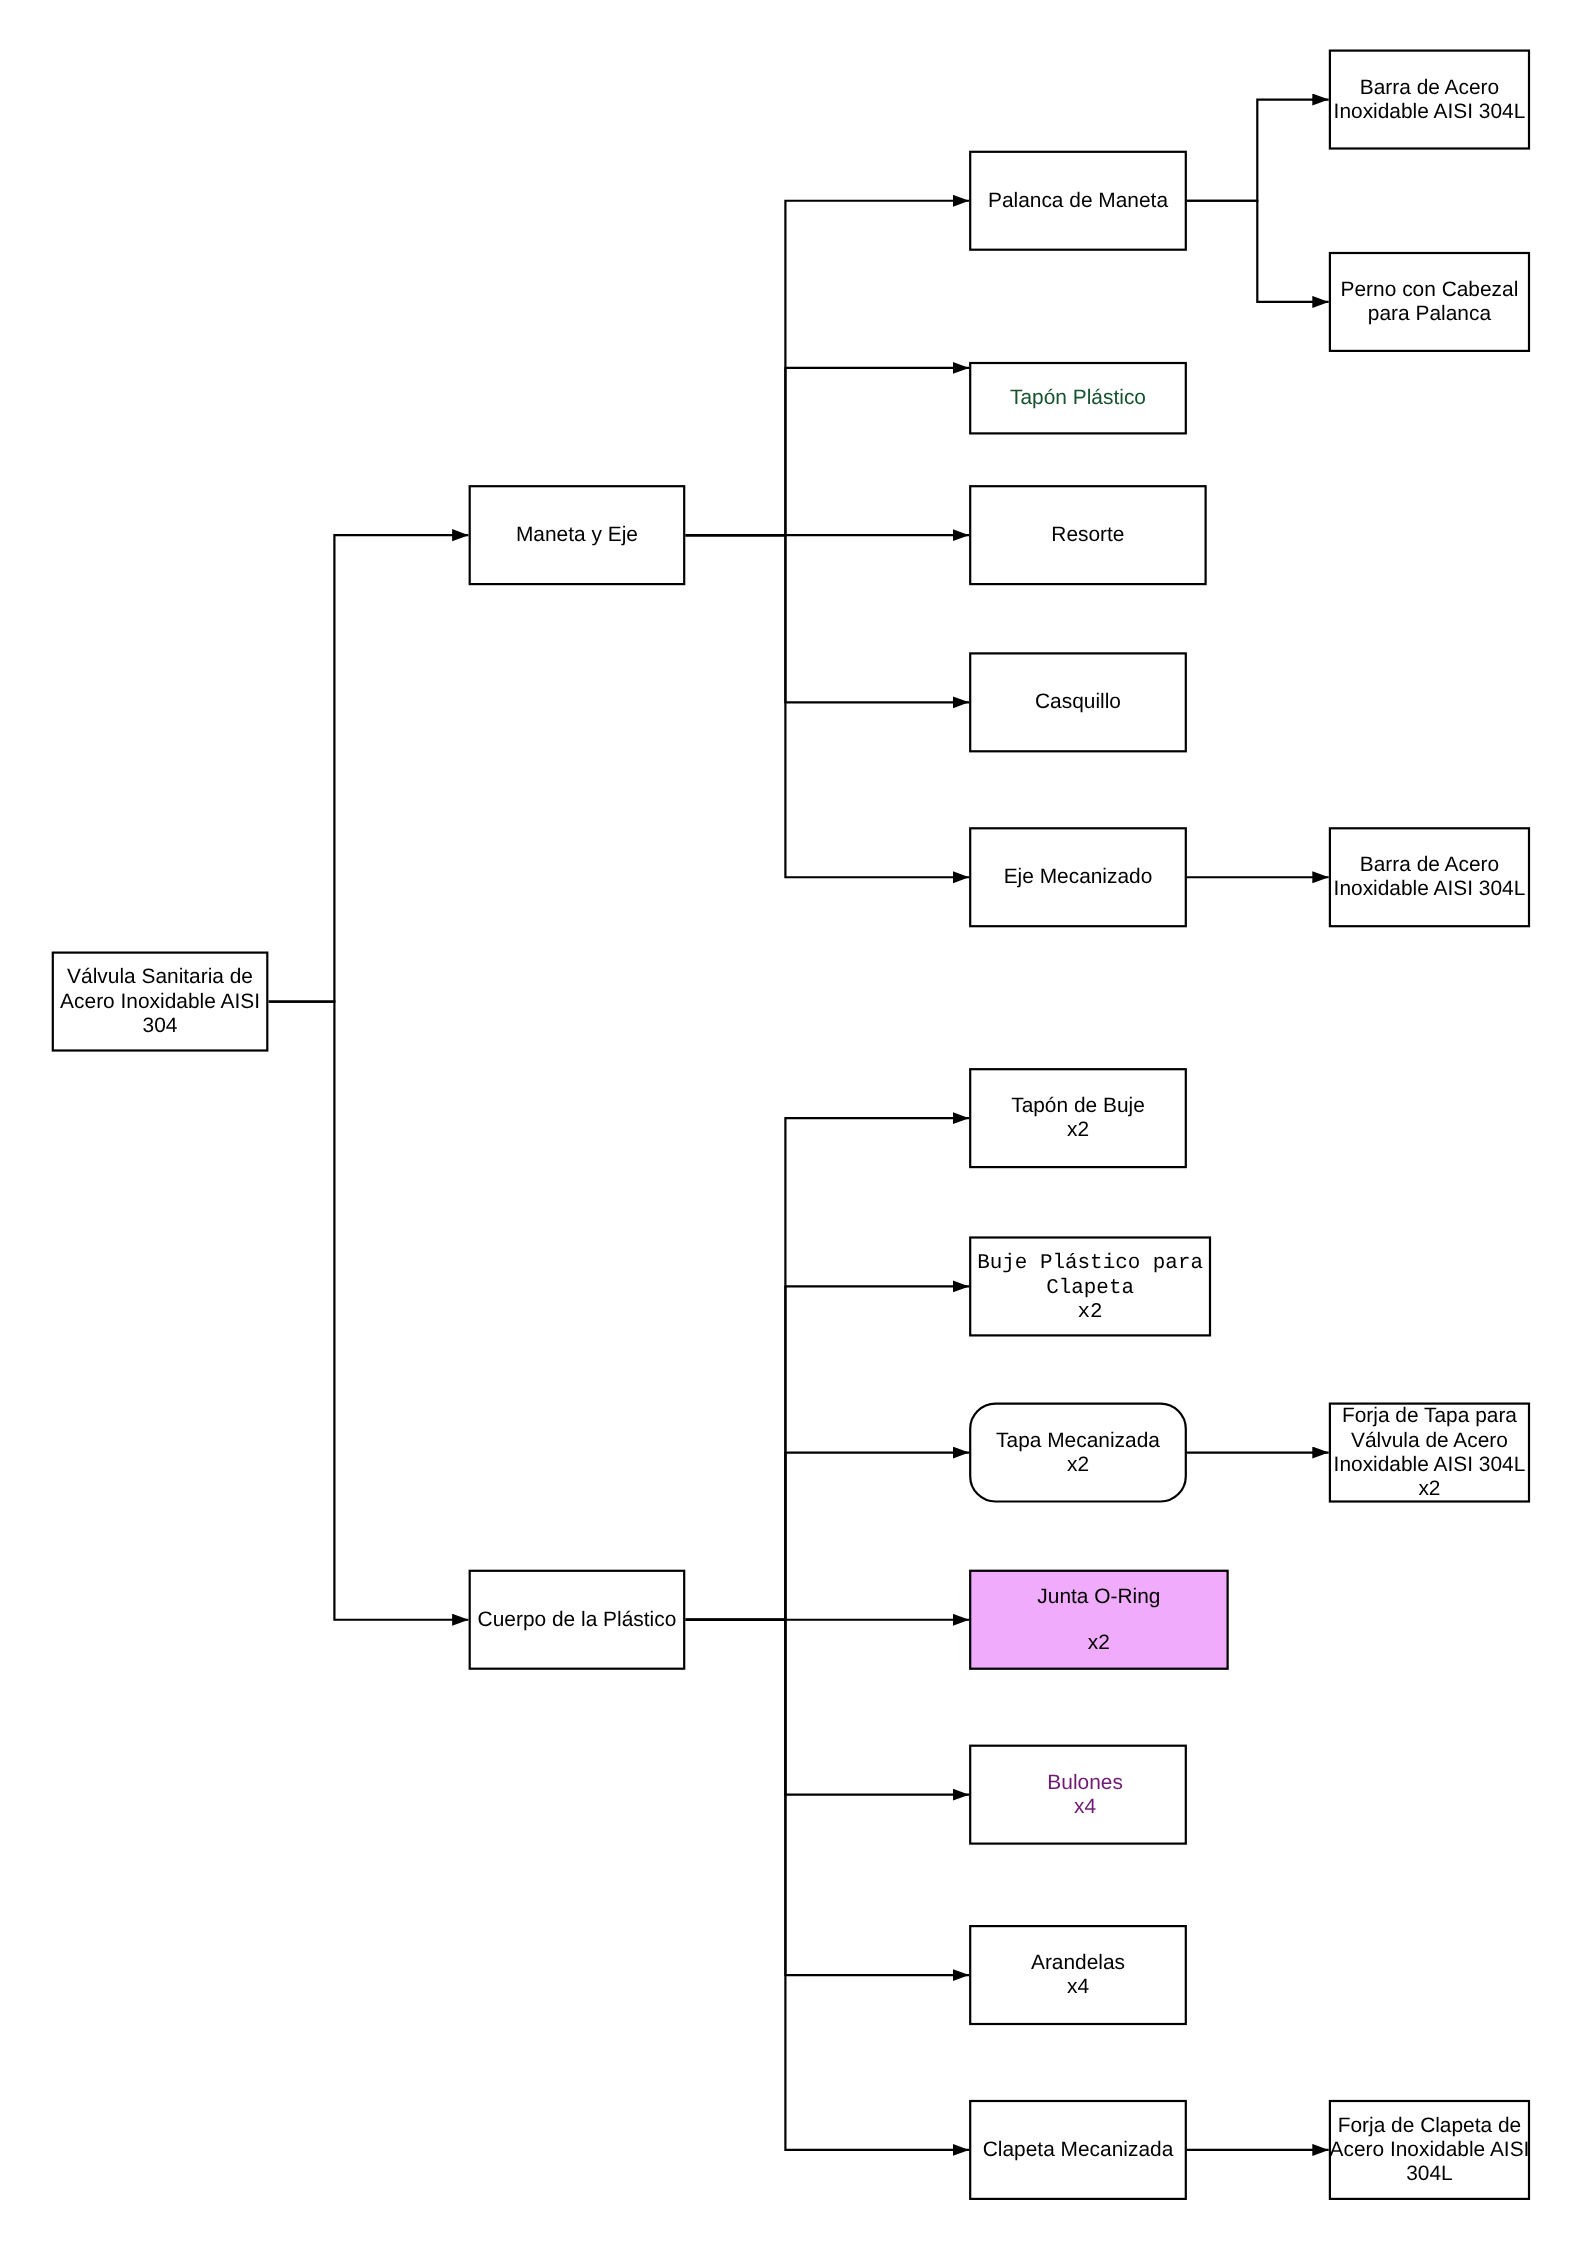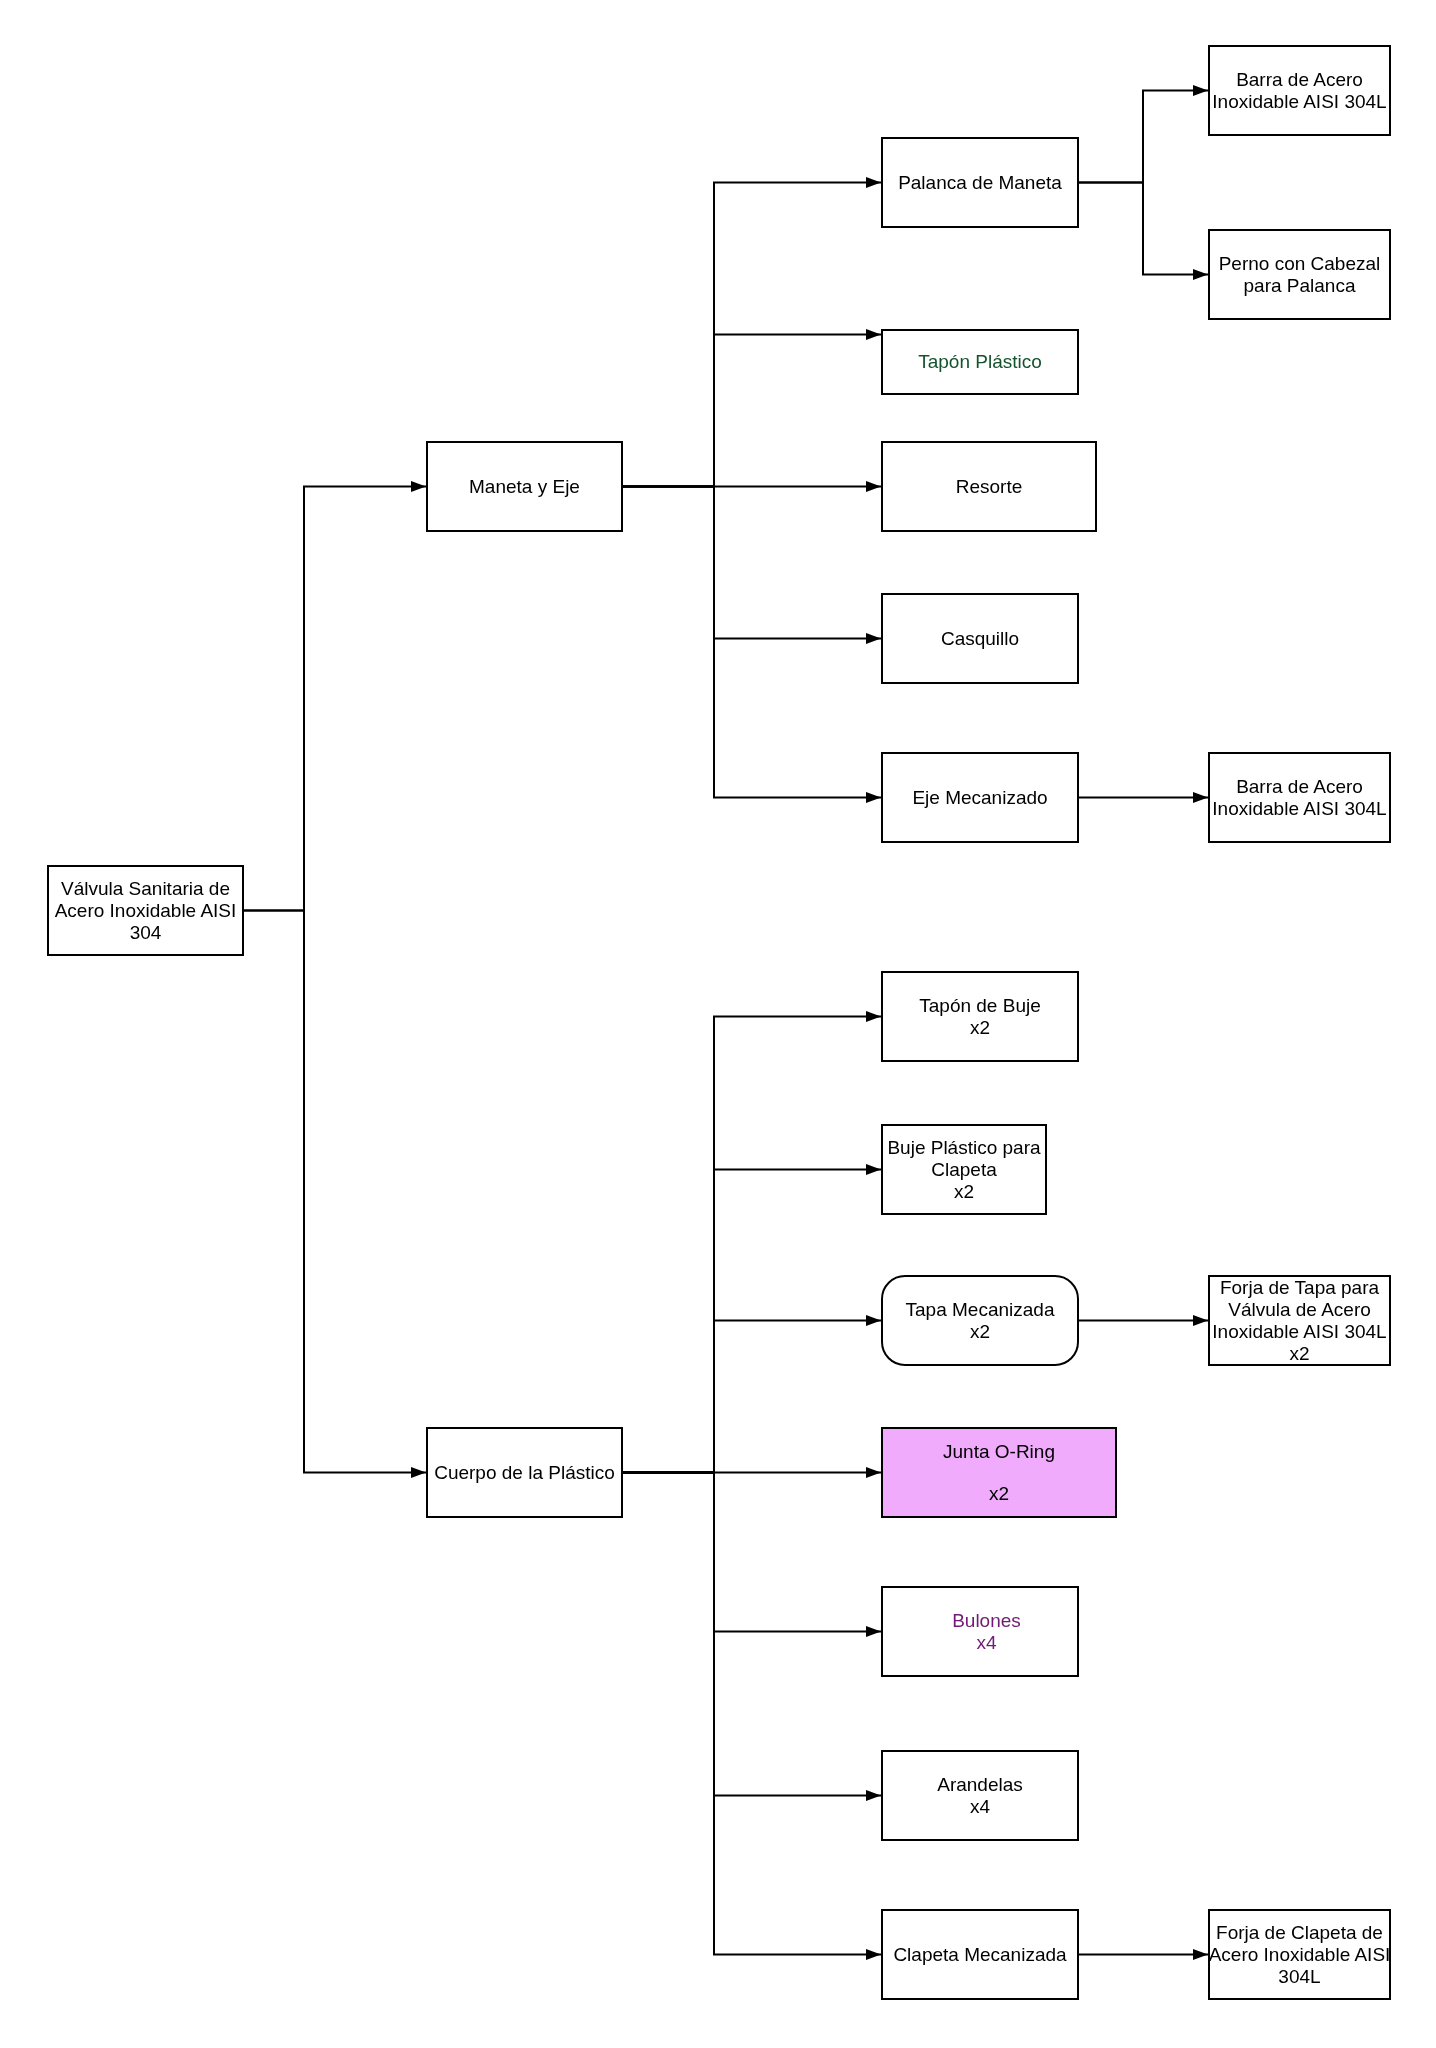--- a/index.html
+++ b/index.html
@@ -98,21 +98,21 @@
       <div class="node" style="left: 881px; top: 593px; width: 198px; height: 91px; background: rgb(255, 255, 255); border-color: rgb(0, 0, 0); color: rgb(0, 0, 0);">
         <span>Casquillo</span>
       </div>
       <div class="node" style="left: 881px; top: 752px; width: 198px; height: 91px; background: rgb(255, 255, 255); border-color: rgb(0, 0, 0); color: rgb(0, 0, 0);">
         <span>Eje Mecanizado</span>
       </div>
       <div class="node" style="left: 881px; top: 971px; width: 198px; height: 91px; background: rgb(255, 255, 255); border-color: rgb(0, 0, 0); color: rgb(0, 0, 0);">
         <span>Tapón de Buje</span>
         <span>x2</span>
       </div>
-      <div class="node" style="left: 881px; top: 1124px; width: 166px; height: 91px; background: rgb(255, 255, 255); border-color: rgb(0, 0, 0); color: rgb(0, 0, 0);">
+      <div class="node" style="left: 881px; top: 1124px; width: 220px; height: 91px; background: rgb(255, 255, 255); border-color: rgb(0, 0, 0); color: rgb(0, 0, 0); font-family: Liberation Mono, monospace;">
         <span>Buje Plástico para</span>
         <span>Clapeta</span>
         <span>x2</span>
       </div>
       <div class="node" style="left: 881px; top: 1275px; width: 198px; height: 91px; background: rgb(255, 255, 255); border-color: rgb(0, 0, 0); color: rgb(0, 0, 0); border-radius: 24px;">
         <span>Tapa Mecanizada</span>
         <span>x2</span>
       </div>
       <div class="node" style="left: 881px; top: 1427px; width: 236px; height: 91px; background: #f0abfc; border-color: rgb(0, 0, 0); color: rgb(0, 0, 0); gap: 20px;">
         <span>Junta O-Ring</span>

